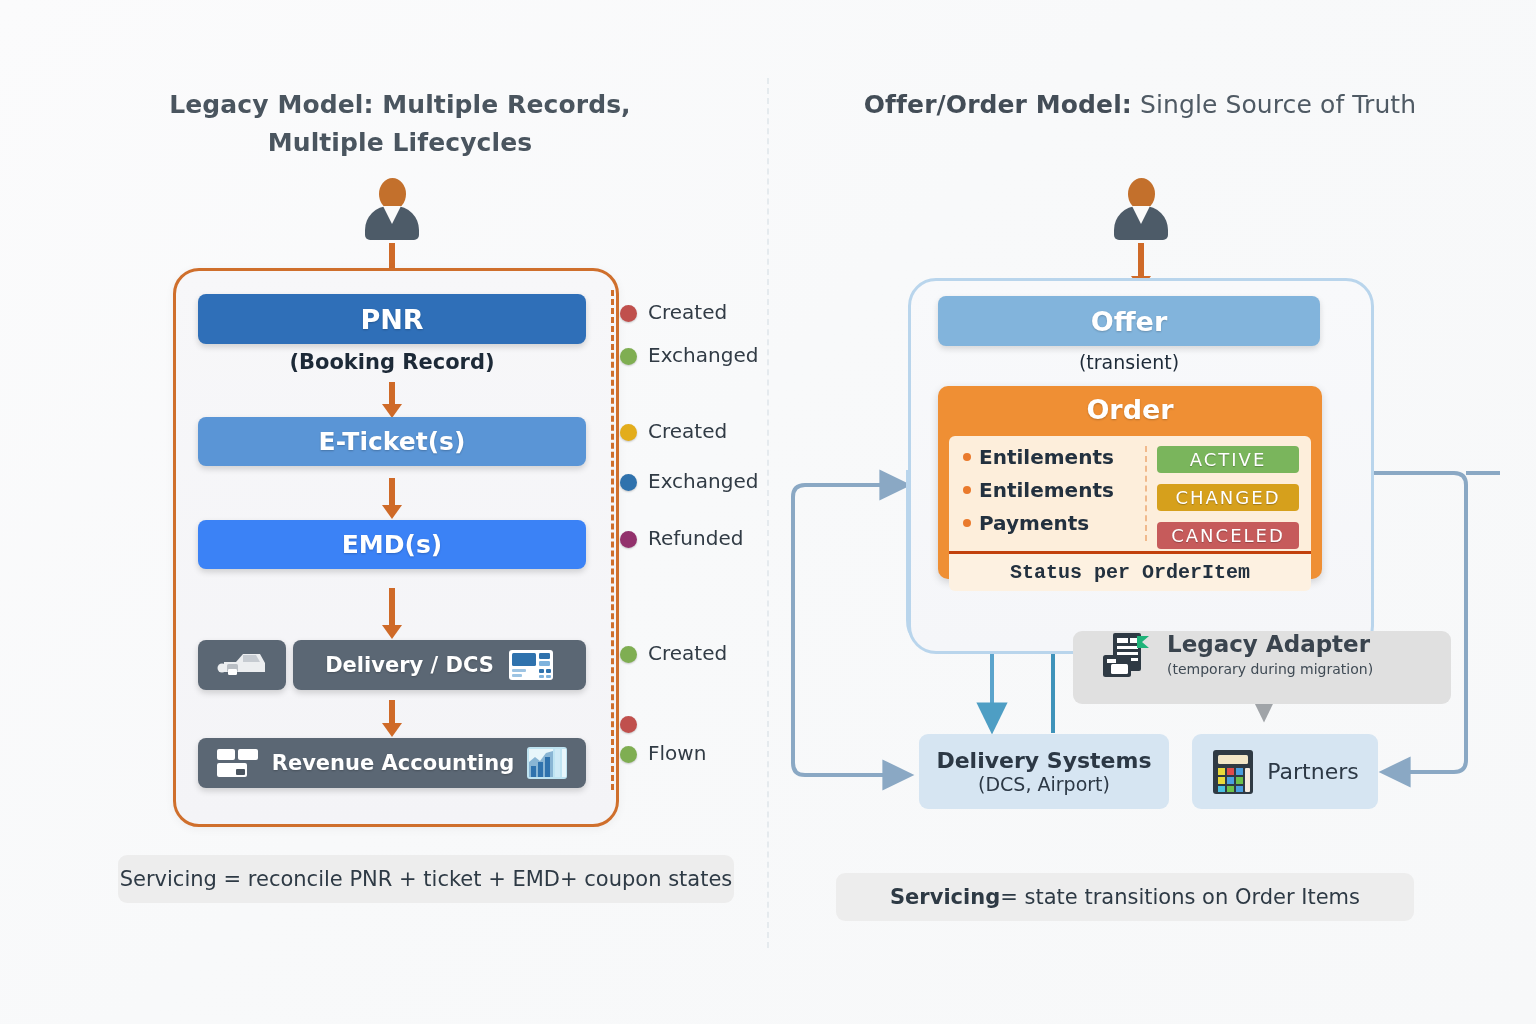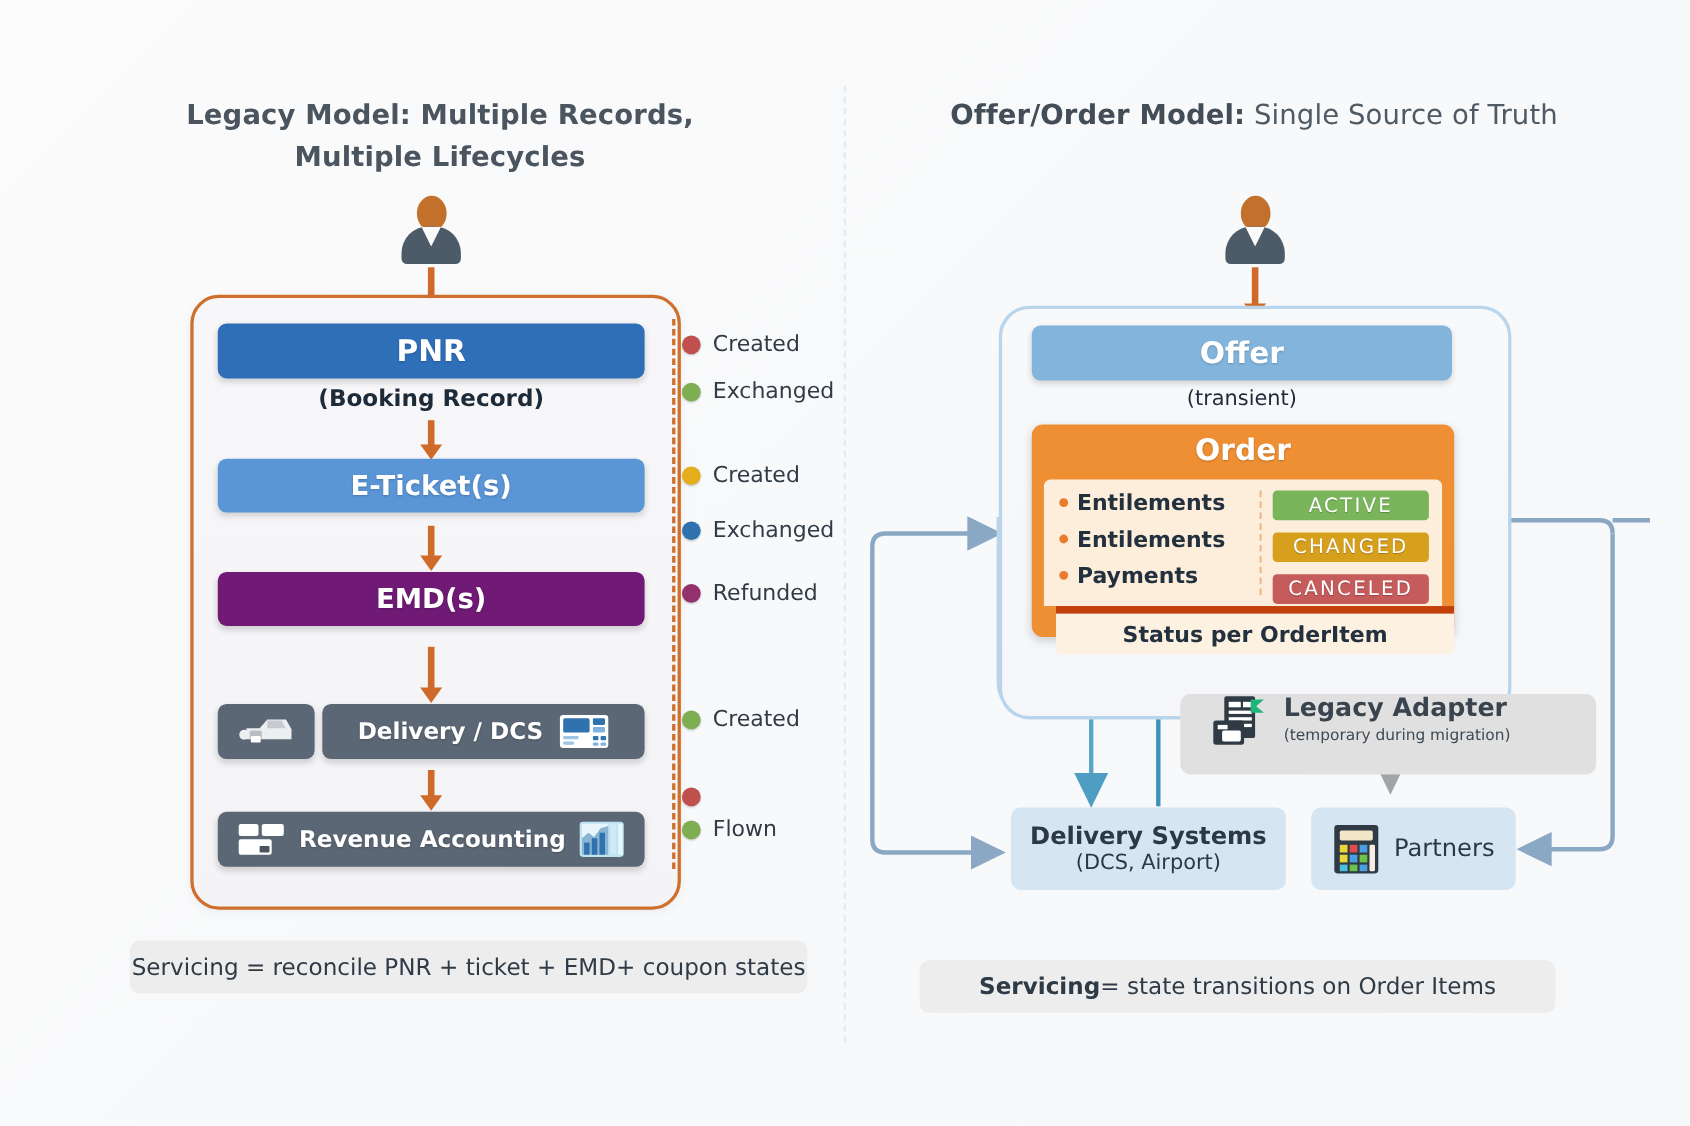--- a/index.html
+++ b/index.html
@@ -113,23 +113,23 @@
   .orderlist li:before{content:"";position:absolute;left:0;top:8px;width:8px;height:8px;border-radius:50%;background:#ea7a2c;}
   .orderlist ul{margin:0;padding:0;}
   .vsep{width:0;border-left:2px dashed #f0b98c;margin:10px 10px 10px 2px;}
   .statuses{flex:1;padding:10px 12px 0 0;}
   .status{
     height:27px;border-radius:4px;color:#fff;font-size:18px;letter-spacing:2px;
     display:flex;align-items:center;justify-content:center;margin-bottom:11px;
     text-shadow:0 1px 1px rgba(0,0,0,.25);
   }
   #order-footer{
-    position:absolute;left:22px;top:165px;width:362px;height:37px;background:#fdf1e1;
-    border-top:7px solid #c2410c;border-radius:0 0 6px 6px;
-    display:flex;align-items:center;justify-content:center;font-size:20px;font-weight:bold;color:#23313f;
+    position:absolute;left:11px;top:165px;width:362px;height:37px;background:#fdf1e1;
+    border-top:3px solid #c2410c;border-radius:0 0 6px 6px;
+    display:flex;align-items:center;justify-content:center;font-size:20px;font-weight:bold;color:#23313f;font-family:Liberation Mono, monospace;
   }
 
   #legacy-adapter{
     left:1073px;top:631px;width:378px;height:73px;background:#e0e0e0;border-radius:9px;
     display:flex;align-items:flex-start;gap:14px;padding-left:28px;box-sizing:border-box;
   }
   #la-title{font-size:23px;font-weight:bold;color:#3a444e;line-height:26px;}
   #la-sub{font-size:14px;color:#3f4a54;line-height:24px;}
 
   #delivery-sys{
@@ -184,21 +184,21 @@
     <span>PNR</span>
   </div>
   <div class="abs" id="pnr-sub">(Booking Record)</div>
   <div class="abs oarrow" style="left:389px;top:382px;height:23px;"></div>
 
   <div class="abs lbox" id="box-eticket" style="background: rgb(90, 149, 214);">
     <span>E-Ticket(s)</span>
   </div>
   <div class="abs oarrow" style="left:389px;top:478px;height:28px;"></div>
 
-  <div class="abs lbox" id="box-emd" style="background: #701a75;">
+  <div class="abs lbox" id="box-emd" style="background: #3b82f6;">
     <span>EMD(s)</span>
   </div>
   <div class="abs oarrow" style="left:389px;top:588px;height:38px;"></div>
 
   <div class="abs" id="box-dcs-icon" style="background: rgb(91, 103, 116);">
     <svg width="52" height="30" viewBox="0 0 52 30">
       <path d="M8 22 L8 12 L20 12 L27 4 L44 4 L49 13 L49 22 Z" fill="#eceef0"></path>
       <rect x="11" y="14" width="11" height="8" rx="1.5" fill="#b9bec4"></rect>
       <rect x="12" y="19" width="9" height="6" rx="1.2" fill="#fff"></rect>
       <circle cx="6" cy="18" r="4.5" fill="#eceef0"></circle>

